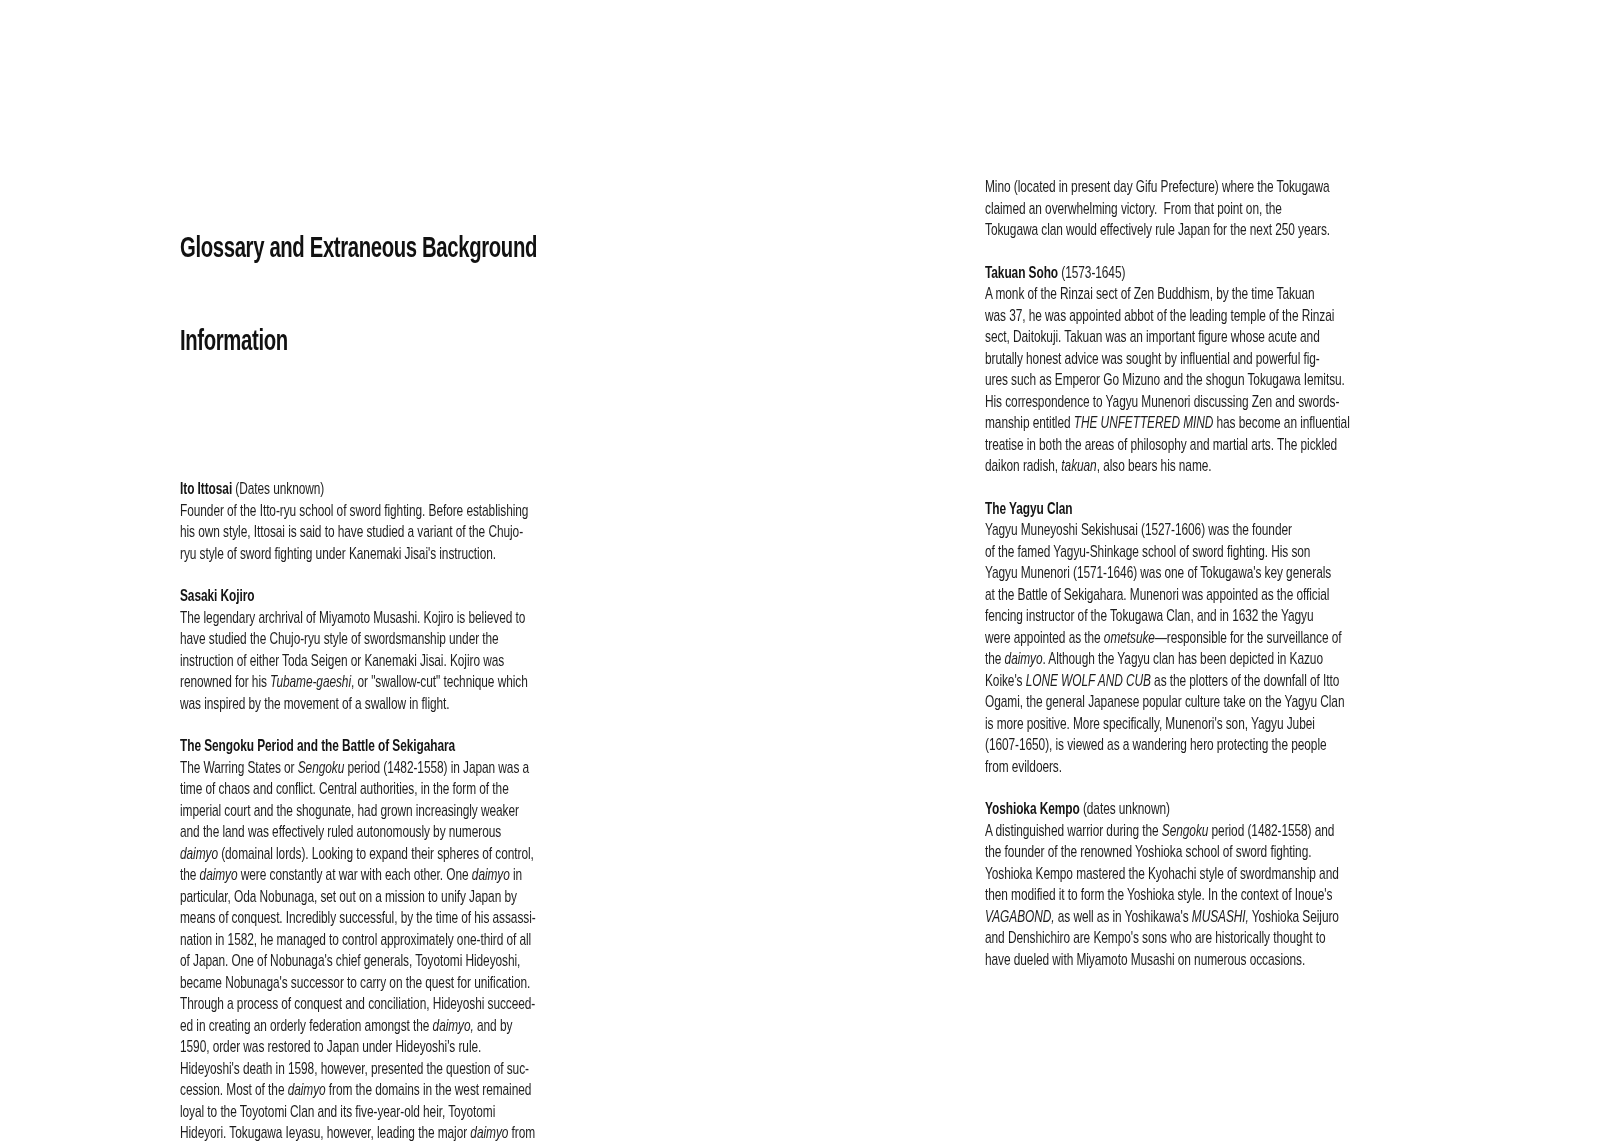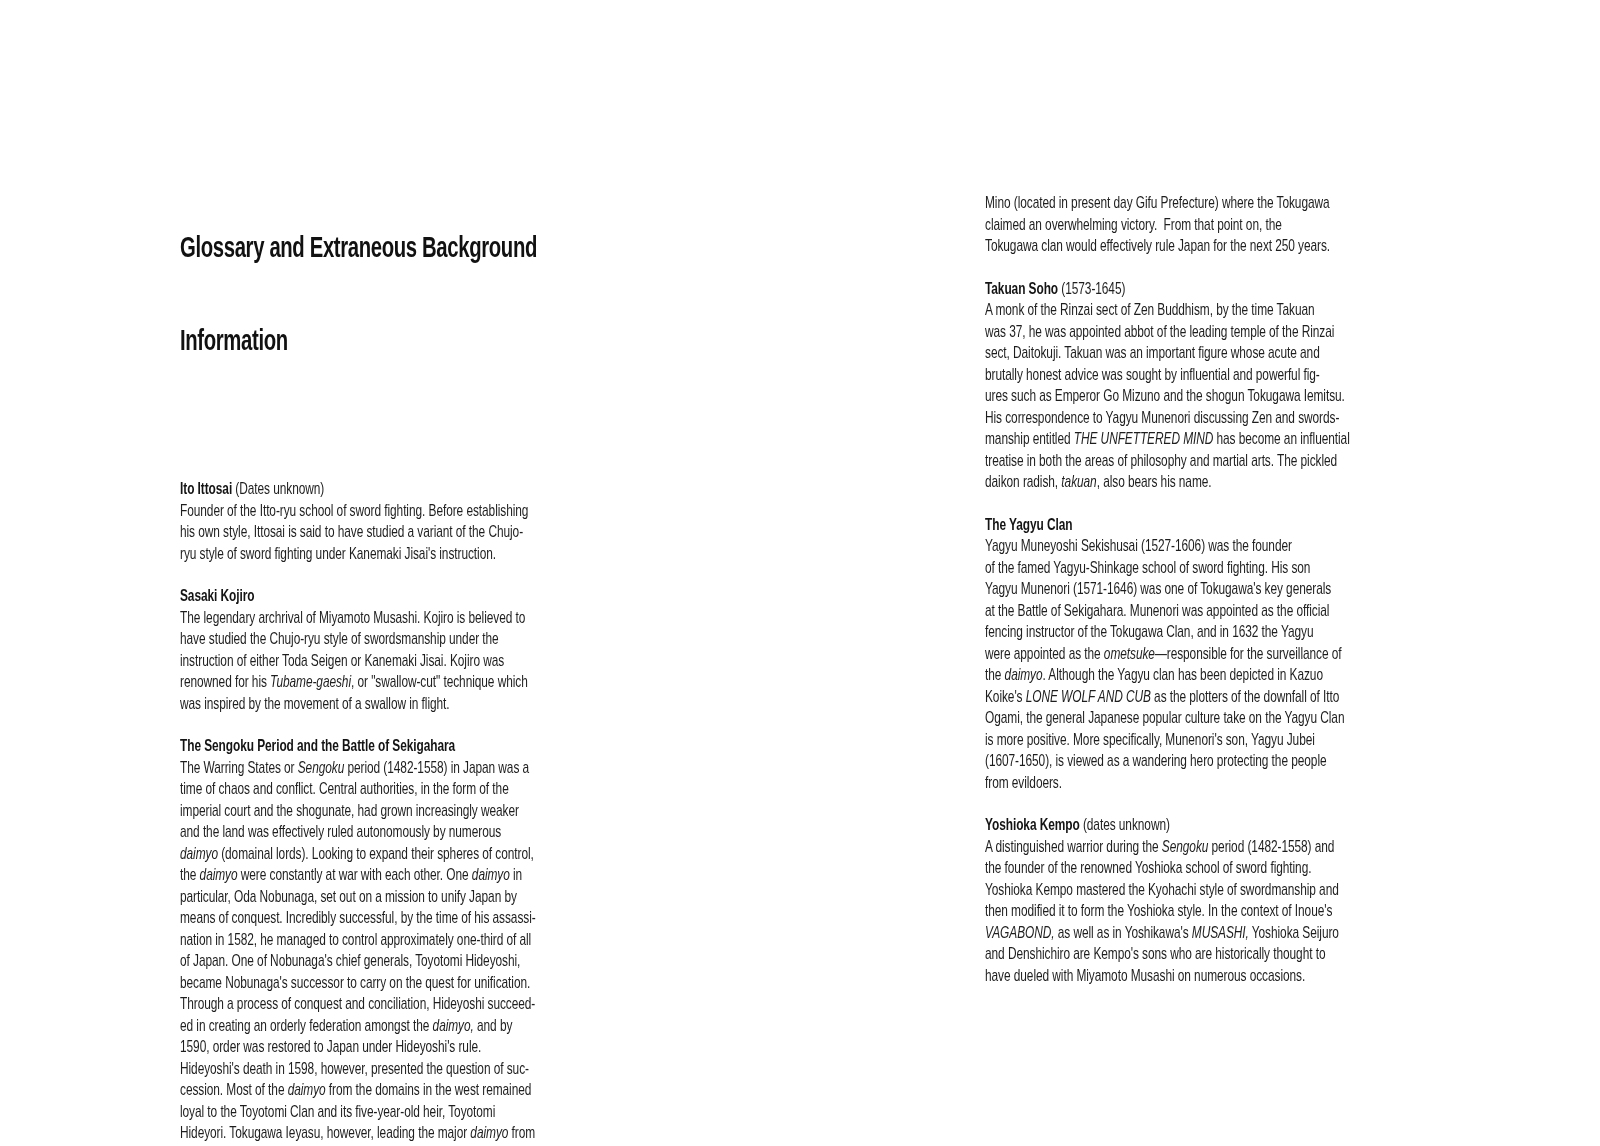--- a/index.html
+++ b/index.html
@@ -7,21 +7,21 @@
     width: 1600px; height: 1146px;
     background: #ffffff;
     position: relative;
     font-family: "Liberation Sans", sans-serif;
     color: #1e1e1e;
     overflow: hidden;
   }
   .page { position: absolute; inset: 0; background: #fff; }
   .col { position: absolute; }
   .col-left  { left: 180px; top: 170px; width: 400px; }
-  .col-right { left: 985px; top: 192px; width: 400px; }
+  .col-right { left: 985px; top: 176px; width: 400px; }
   
   .condense {
     transform: scaleX(0.70);
     transform-origin: 0 0;
     width: 571px;
   }
   .title {
     margin: 0 0 60px 0;
     font-size: 29px;
     font-weight: bold;

